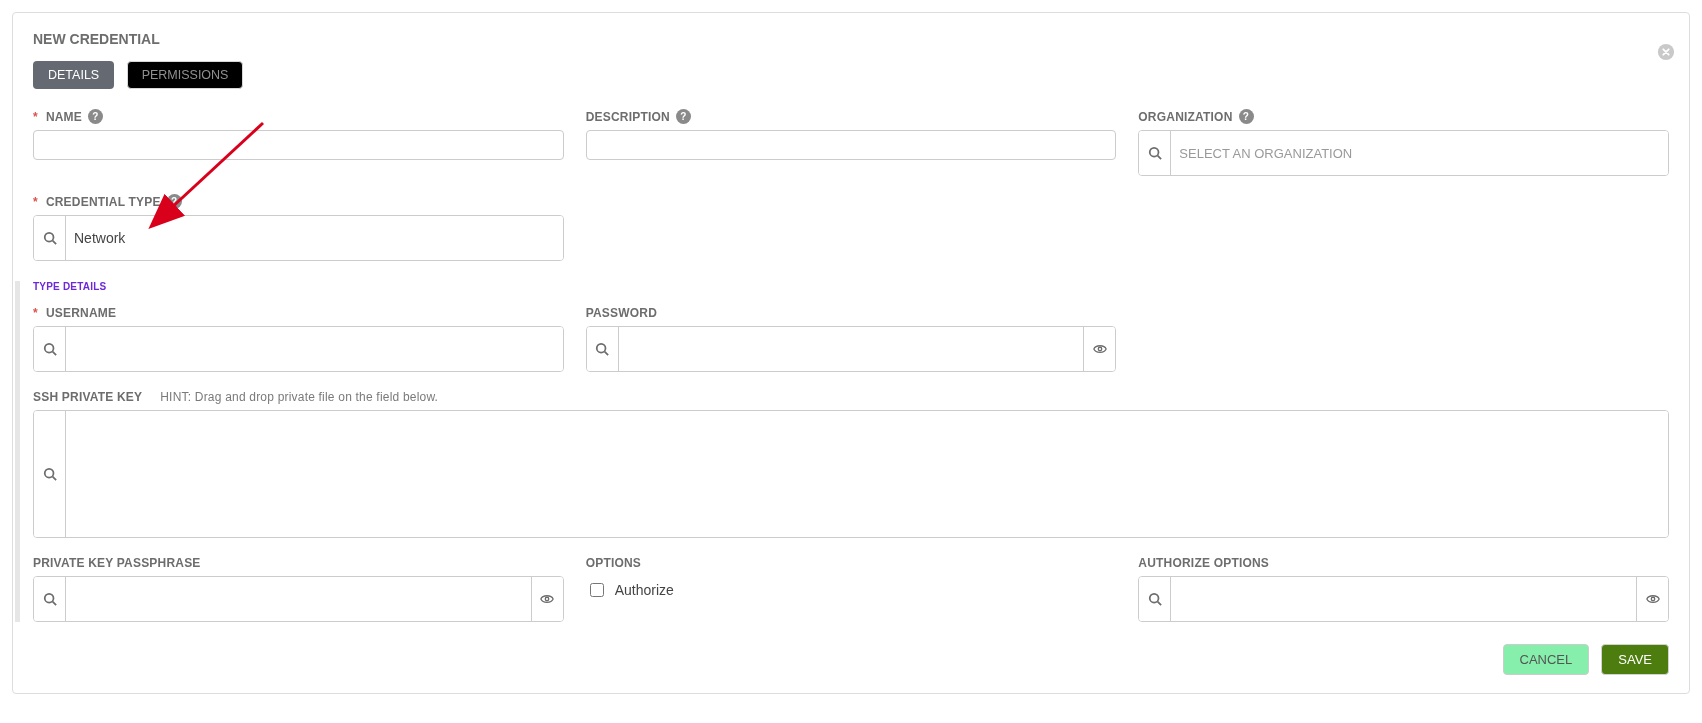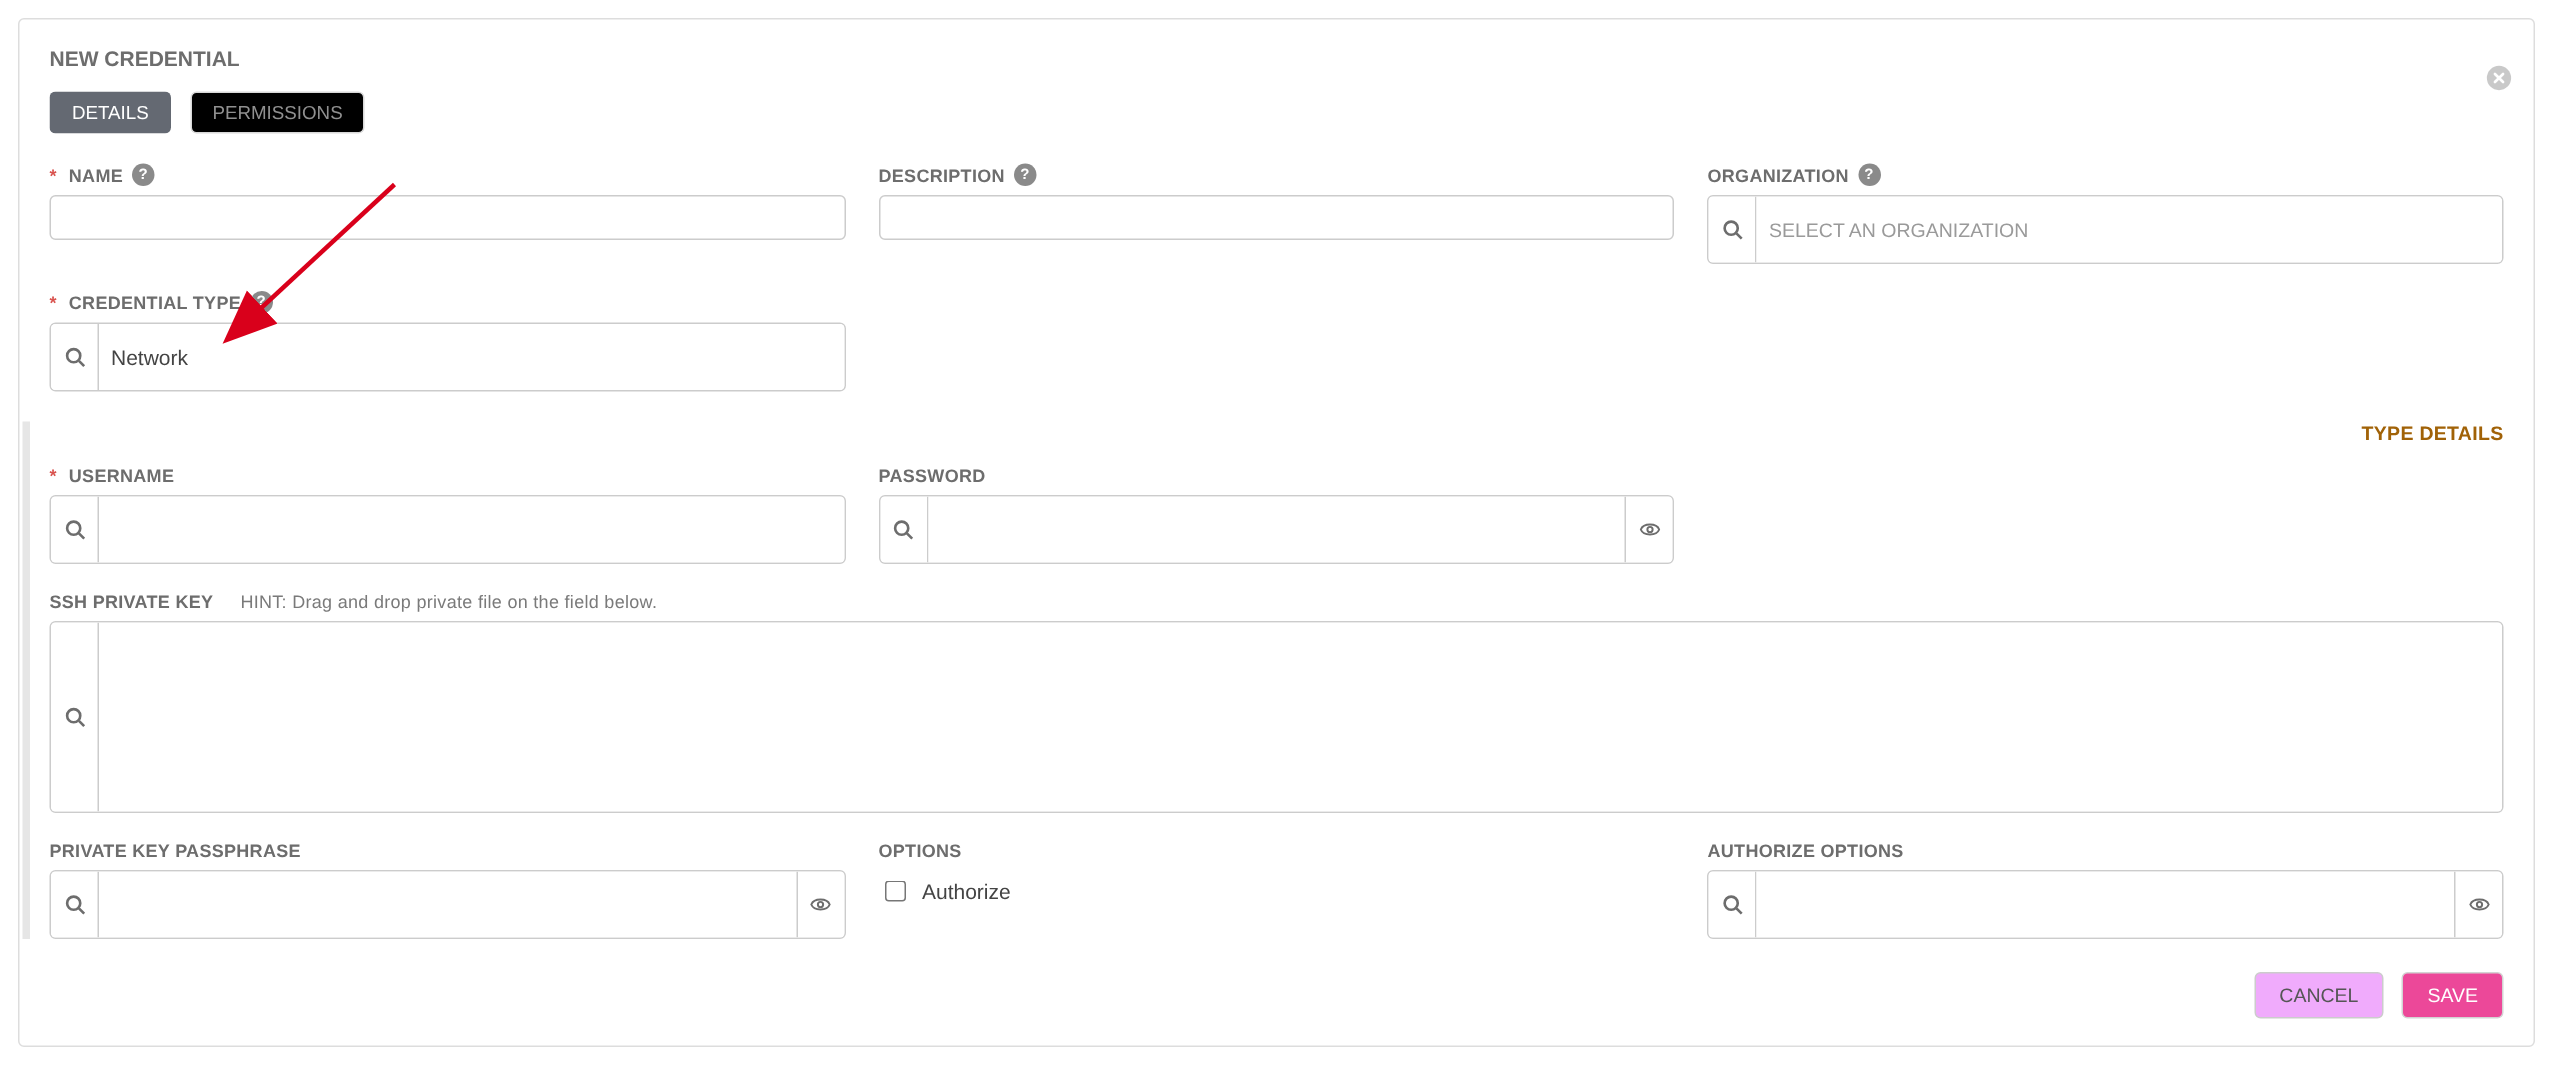--- a/index.html
+++ b/index.html
@@ -112,26 +112,25 @@
     border: 1px solid #ccc;
     border-radius: 4px;
     height: 30px;
     padding: 4px 8px;
     font-size: 14px;
     outline: none;
     font-family: inherit;
   }
 
   .section-title {
-    font-size: 13px;
+    font-size: 10px;
     font-weight: 700;
-    color: #a16207;
+    color: #6d28d9;
     margin: 20px 0 14px 0;
     letter-spacing: 0.2px;
-    text-align: right;
   }
   .type-details {
     border-left: 5px solid #e6e6e6;
     margin-left: -18px;
     padding-left: 13px;
   }
   .ssh-row { grid-column: 1 / -1; }
   .hint { font-weight: 400; font-size: 12px; color: #7a7a7a; margin-left: 12px; }
   .textarea-wrap {
     display: flex;
@@ -167,25 +166,25 @@
     justify-content: flex-end;
     gap: 12px;
     margin-top: 22px;
   }
   .btn {
     padding: 7px 16px;
     border-radius: 4px;
     font-size: 13px;
     cursor: pointer;
     border: 1px solid #ccc;
-    background: #f0abfc;
+    background: #86efac;
     color: #555;
   }
   .btn.primary {
-    background: #ec4899;
+    background: #4d7c0f;
     color: #fff;
     border: 1px solid #d3d3d3;
   }
 
   
   .arrow-annot {
     position: absolute;
     left: 130px;
     top: 110px;
     pointer-events: none;

